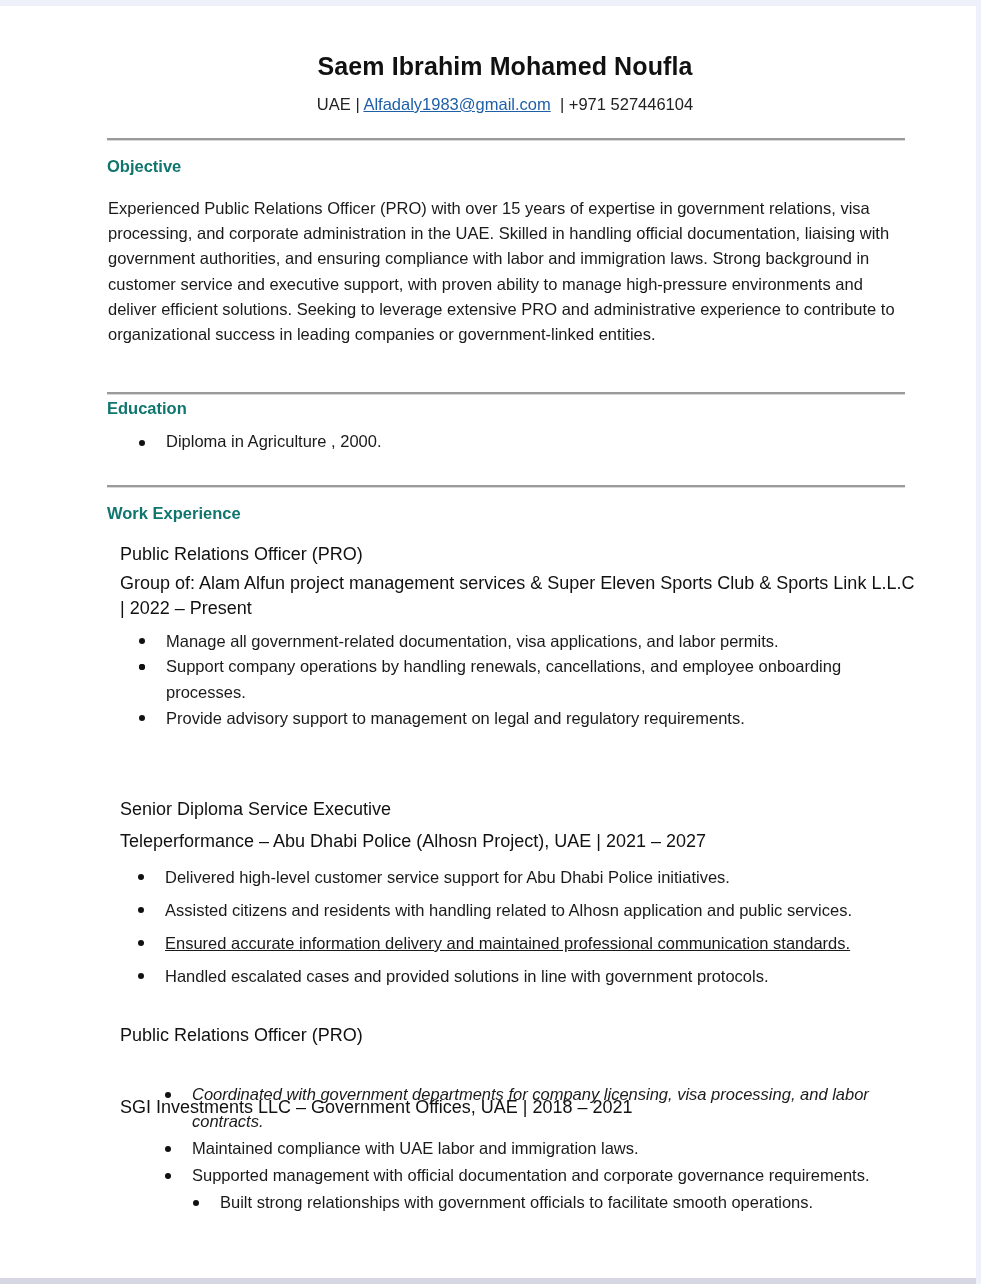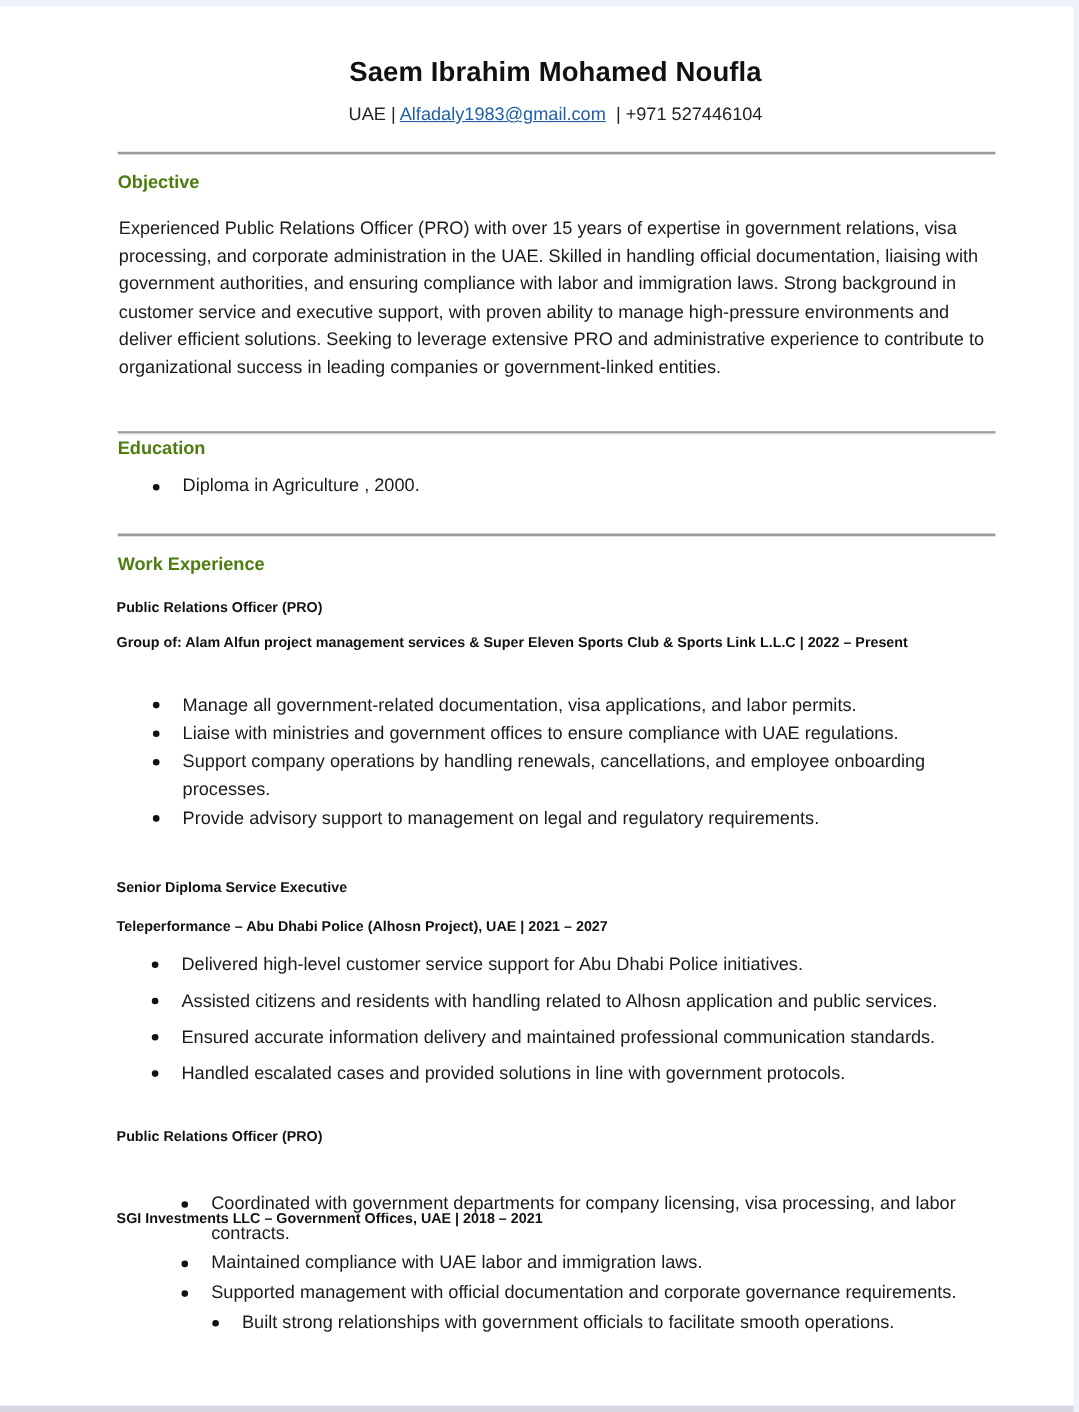--- a/index.html
+++ b/index.html
@@ -57,33 +57,33 @@
     .rule {
       left: 107px;
       width: 798px;
       height: 3px;
       background: linear-gradient(#9a9a9a 0, #9a9a9a 2px, #d8d8d8 2px, #d8d8d8 3px);
     }
     .section-title {
       left: 107px;
       font-size: 16.5px;
       font-weight: bold;
-      color: #4d7c0f;
+      color: #0f766e;
     }
     .para {
       left: 108px;
       width: 800px;
       font-size: 16.5px;
       line-height: 25.2px;
       color: #1a1a1a;
     }
     .job-title, .job-org {
-      left: 106px;
-      font-size: 13px;
-      font-weight: bold;
+      left: 120px;
+      font-size: 18px;
+      font-weight: normal;
       color: #111;
     }
     .job-org { width: 800px; line-height: 25px; }
     .bullets {
       margin: 0;
       padding: 0;
       list-style: none;
     }
     .bullets li {
       position: relative;
@@ -134,21 +134,20 @@
 
 <div class="abs job-title" style="top:544px;">Public Relations Officer (PRO)</div>
 <div class="abs job-org" style="top:571px;">Group of: Alam Alfun project management services &amp; Super Eleven Sports Club &amp; Sports Link L.L.C | 2022 – Present</div>
 <ul class="abs bullets" style="left:166px; top:628px; width:740px;">
   <li style="line-height:26px;">
     <span class="dot" style="left:-27px; top:10px;"></span>
     <span>Manage all government-related documentation, visa applications, and labor permits.</span>
   </li>
   <li style="line-height:26px;">
     <span class="dot" style="left:-27px; top:10px;"></span>
-    <span>Liaise with ministries and government offices to ensure compliance with UAE regulations.</span>
   </li>
   <li style="line-height:25.5px;">
     <span class="dot" style="left:-27px; top:10px;"></span>
     <span>Support company operations by handling renewals, cancellations, and employee onboarding processes.</span>
   </li>
   <li style="line-height:26px;">
     <span class="dot" style="left:-27px; top:10px;"></span>
     <span>Provide advisory support to management on legal and regulatory requirements.</span>
   </li>
 </ul>
@@ -157,34 +156,34 @@
 <div class="abs job-org" style="top:829px;">Teleperformance – Abu Dhabi Police (Alhosn Project), UAE | 2021 – 2027</div>
 <ul class="abs bullets" style="left:165px; top:861px; width:760px;">
   <li style="line-height:33px;">
     <span class="dot" style="left:-27px; top:13px;"></span>
     <span>Delivered high-level customer service support for Abu Dhabi Police initiatives.</span>
   </li>
   <li style="line-height:33px;">
     <span class="dot" style="left:-27px; top:13px;"></span>
     <span>Assisted citizens and residents with handling related to Alhosn application and public services.</span>
   </li>
-  <li style="line-height:33px;">
+  <li style="line-height:33px;text-decoration:underline;">
     <span class="dot" style="left:-27px; top:13px;"></span>
     <span>Ensured accurate information delivery and maintained professional communication standards.</span>
   </li>
   <li style="line-height:33px;">
     <span class="dot" style="left:-27px; top:13px;"></span>
     <span>Handled escalated cases and provided solutions in line with government protocols.</span>
   </li>
 </ul>
 
 <div class="abs job-title" style="top:1025px;">Public Relations Officer (PRO)</div>
 <div class="abs job-org" style="top:1052px;margin-top:43px;">SGI Investments LLC – Government Offices, UAE | 2018 – 2021</div>
 <ul class="abs bullets" style="left:192px; top:1081px; width:700px;">
-  <li style="line-height:27px;">
+  <li style="line-height:27px;font-style:italic;">
     <span class="dot" style="left:-27px; top:11px;"></span>
     <span>Coordinated with government departments for company licensing, visa processing, and labor contracts.</span>
   </li>
   <li style="line-height:27px;">
     <span class="dot" style="left:-27px; top:11px;"></span>
     <span>Maintained compliance with UAE labor and immigration laws.</span>
   </li>
   <li style="line-height:27px;">
     <span class="dot" style="left:-27px; top:11px;"></span>
     <span>Supported management with official documentation and corporate governance requirements.</span>

